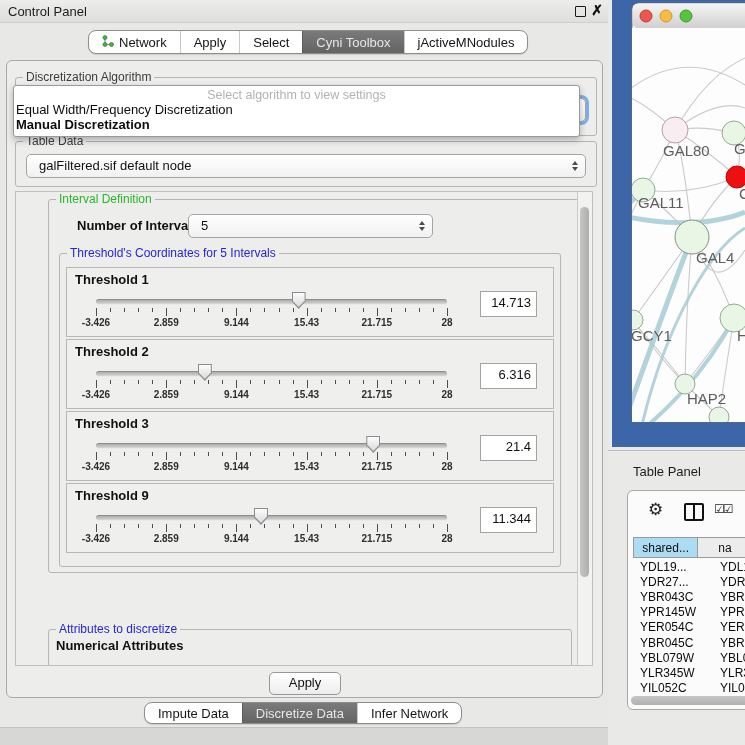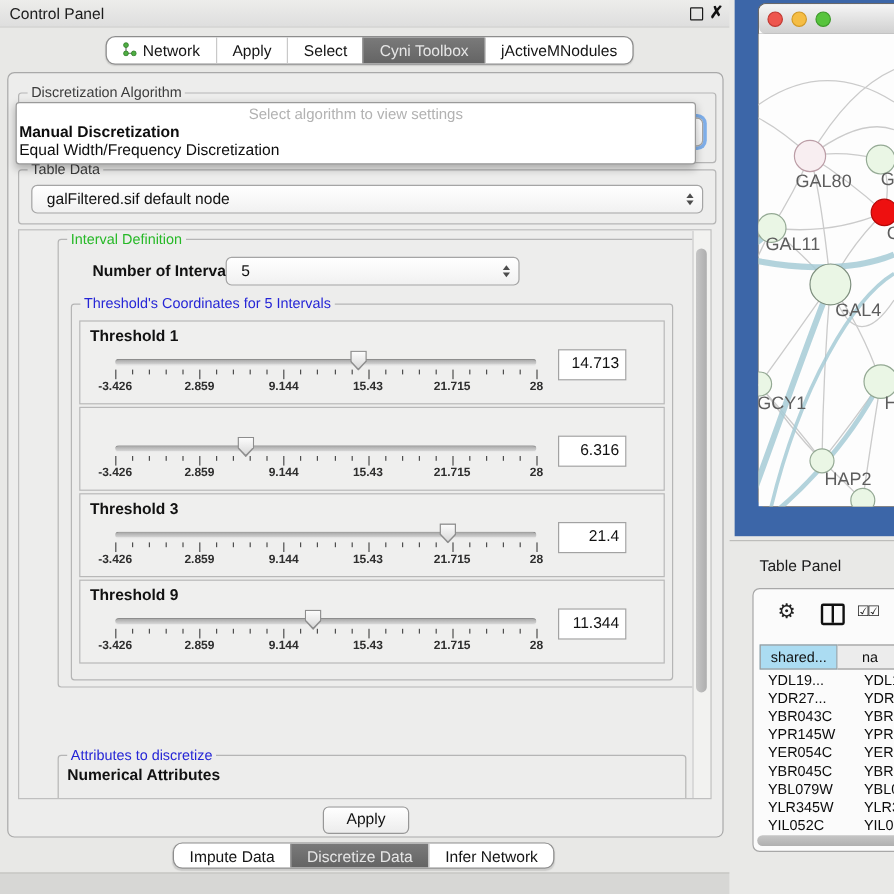--- a/index.html
+++ b/index.html
@@ -61,21 +61,21 @@
   .track{position:absolute;left:0;right:0;top:9px;height:4px;border-radius:3px;
          background:linear-gradient(#ababab,#d8d8d8);border-top:1px solid #8d8d8d;border-bottom:1px solid #e9e9e9;}
   .thumb{position:absolute;top:2px;width:14px;height:17px;margin-left:-7px;z-index:2;
          clip-path:polygon(0 0,100% 0,100% 55%,50% 100%,0 55%);background:#8d8d8d;}
   .thumb::after{content:"";position:absolute;left:1px;top:1px;right:1px;bottom:2px;
          clip-path:polygon(0 0,100% 0,100% 55%,50% 100%,0 55%);background:linear-gradient(#fcfcfc,#d9d9d9);}
   .ticks i{position:absolute;top:18px;width:1px;background:#4e4e4e;}
   .ticks i.minor{height:4px;}
   .ticks i.major{height:8px;}
   .tick-labels span{position:absolute;top:27px;transform:translateX(-50%);font-size:10px;font-weight:bold;color:#2e2e2e;}
-  .value-box{position:absolute;right:23px;top:1px;width:50px;height:21px;background:#fff;border:1px solid #a2a2a2;
+  .value-box{position:absolute;right:8px;top:1px;width:50px;height:21px;background:#fff;border:1px solid #a2a2a2;
              font-size:13px;color:#111;text-align:right;padding:3px 5px 0 0;}
   
   .attr-list{position:absolute;left:14px;top:34px;width:460px;height:58px;background:#fdfdfd;
              border:1px solid #b2b2b2;overflow:hidden;}
   .attr-item{font-size:12.5px;color:#111;line-height:15px;padding-left:25px;white-space:nowrap;}
   .attr-scroll{position:absolute;right:0;top:0;width:13px;height:100%;background:#f0f0f0;border-left:1px solid #c9c9c9;}
   .attr-scroll .thumbbar{position:absolute;left:2px;top:2px;width:8px;height:42px;border-radius:4px;background:#c2c2c2;}
   .apply-btn{position:absolute;left:262px;top:611px;width:70px;height:21px;background:linear-gradient(#ffffff,#ececec);
              border:1px solid #979797;border-radius:5px;font-size:13px;color:#111;text-align:center;line-height:19px;}
   
@@ -219,20 +219,21 @@
                       <span style="left: 60%;">15.43</span>
                       <span style="left: 80%;">21.715</span>
                       <span style="left: 100%;">28</span>
                     </div>
       </div>
       <div class="value-box">14.713</div>
     </div>
   </div>
 
   <div class="thr-box">
+    <div class="thr-title">Threshold 2</div>
     <div class="thr-row">
       <div class="slider">
         <div class="track"></div>
         <div class="thumb" style="left: 30.9998%;"></div>
         <div class="ticks">
                       <i class="major" style="left: 0%;"></i>
                       <i class="minor" style="left: 4%;"></i>
                       <i class="minor" style="left: 8%;"></i>
                       <i class="minor" style="left: 12%;"></i>
                       <i class="minor" style="left: 16%;"></i>
@@ -389,22 +390,22 @@
       <span>Discretize Data</span>
     </div>
     <div class="tab">
       <span>Infer Network</span>
     </div>
   </div>
   <div class="bottom-strip"></div>
 
   <div class="algo-popup">
     <div class="popup-header">Select algorithm to view settings</div>
+    <div class="popup-item">Equal Width/Frequency Discretization</div>
     <div class="popup-item bold">Manual Discretization</div>
-    <div class="popup-item">Equal Width/Frequency Discretization</div>
   </div>
 </div>
 
 <div class="right-bg"></div>
 
 <svg class="net-svg" width="133" height="447" viewBox="0 0 133 447">
   <defs>
     <linearGradient id="tbgrad" x1="0" y1="0" x2="0" y2="1">
       <stop offset="0" stop-color="#f5f5f5"></stop>
         <stop offset="1" stop-color="#cfcfcf"></stop>

